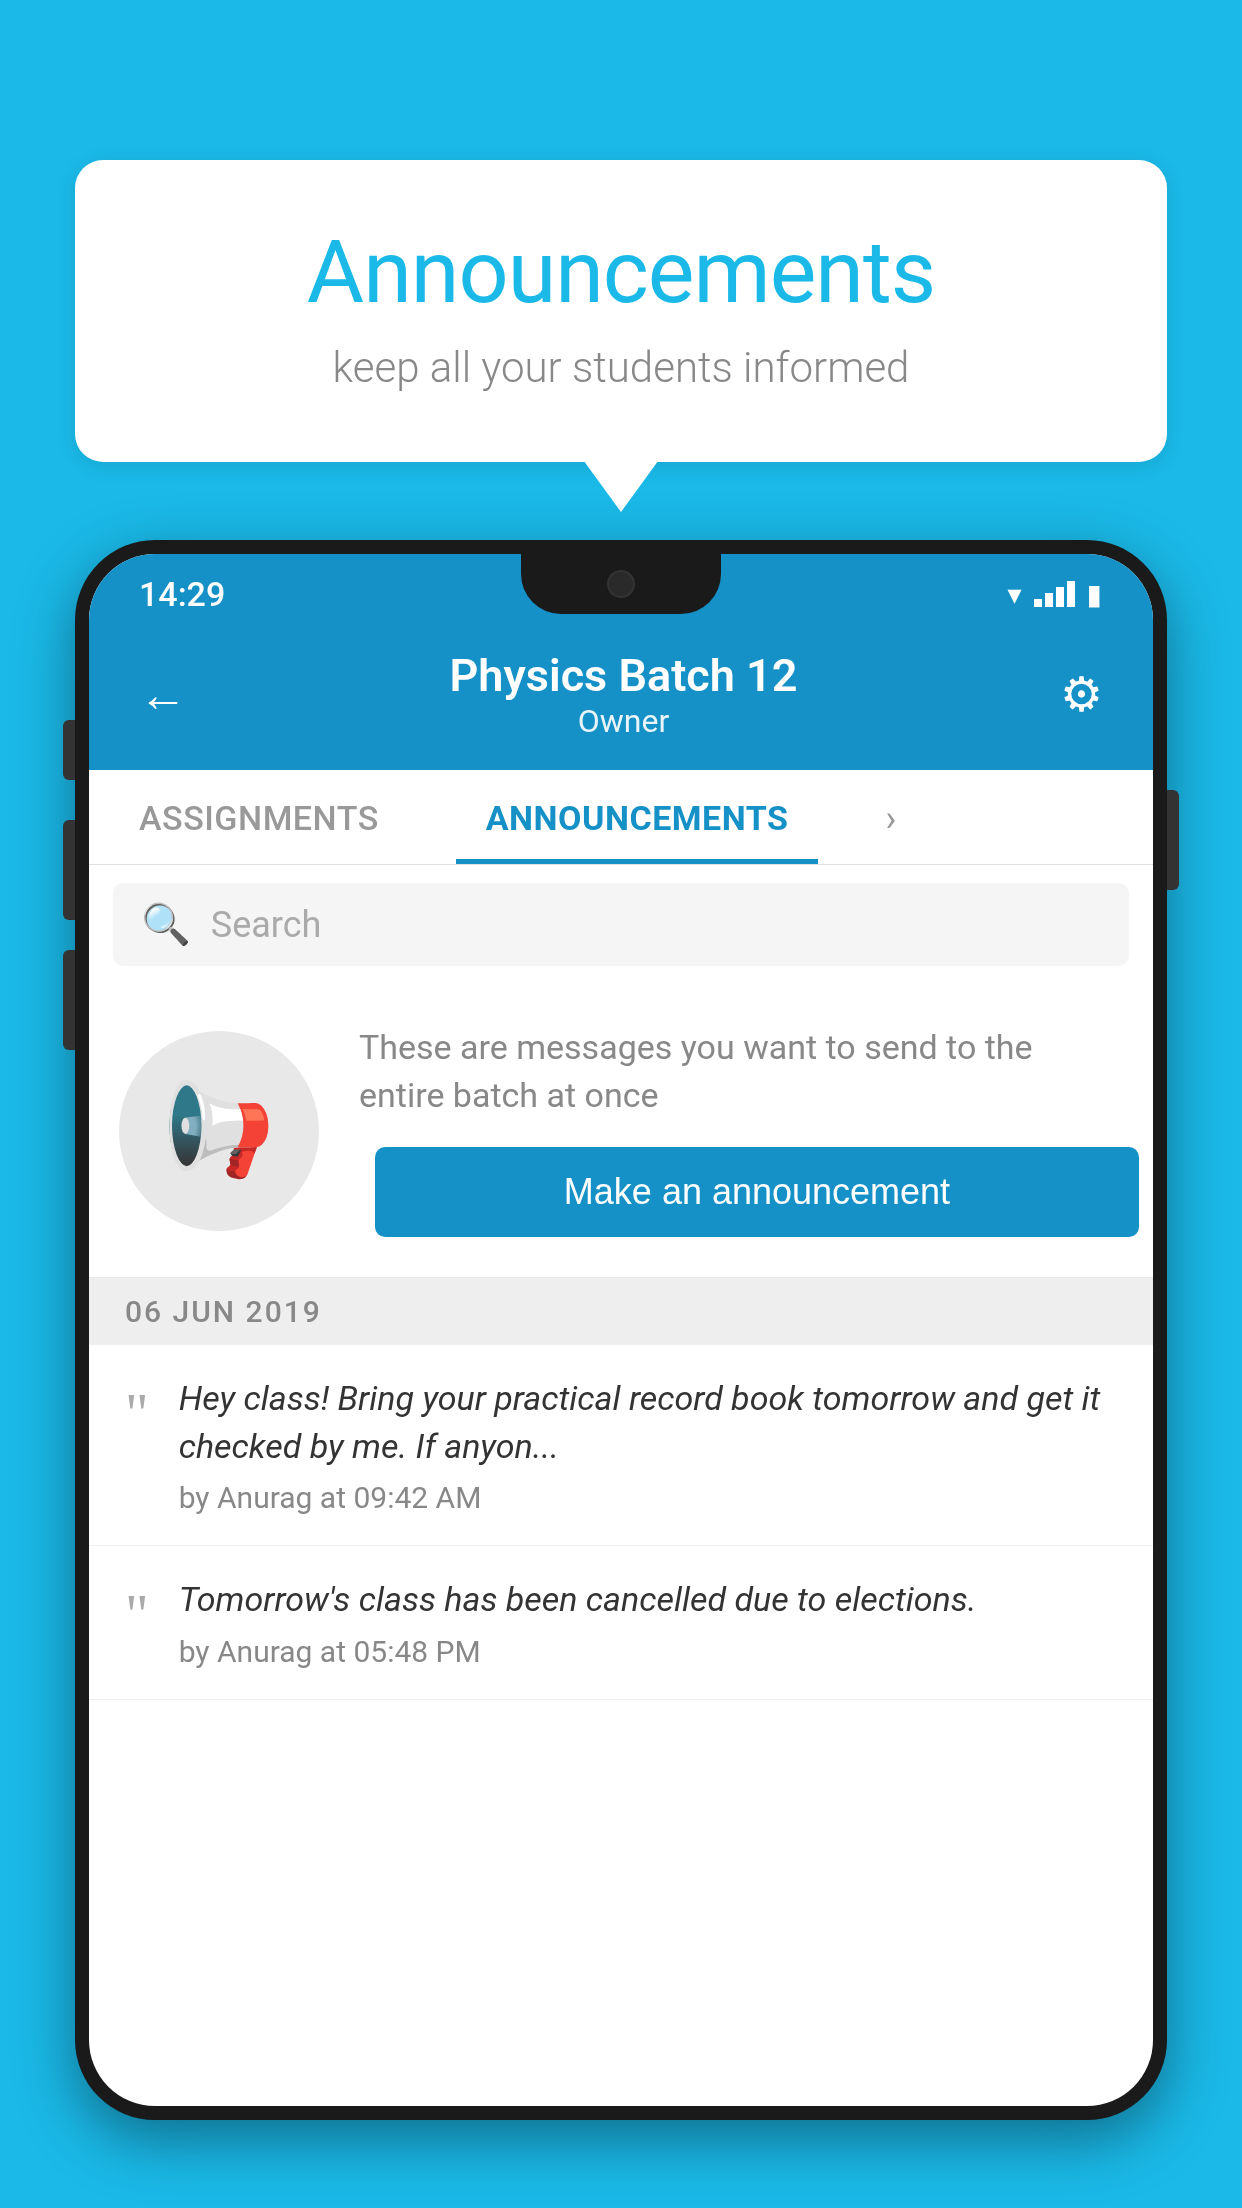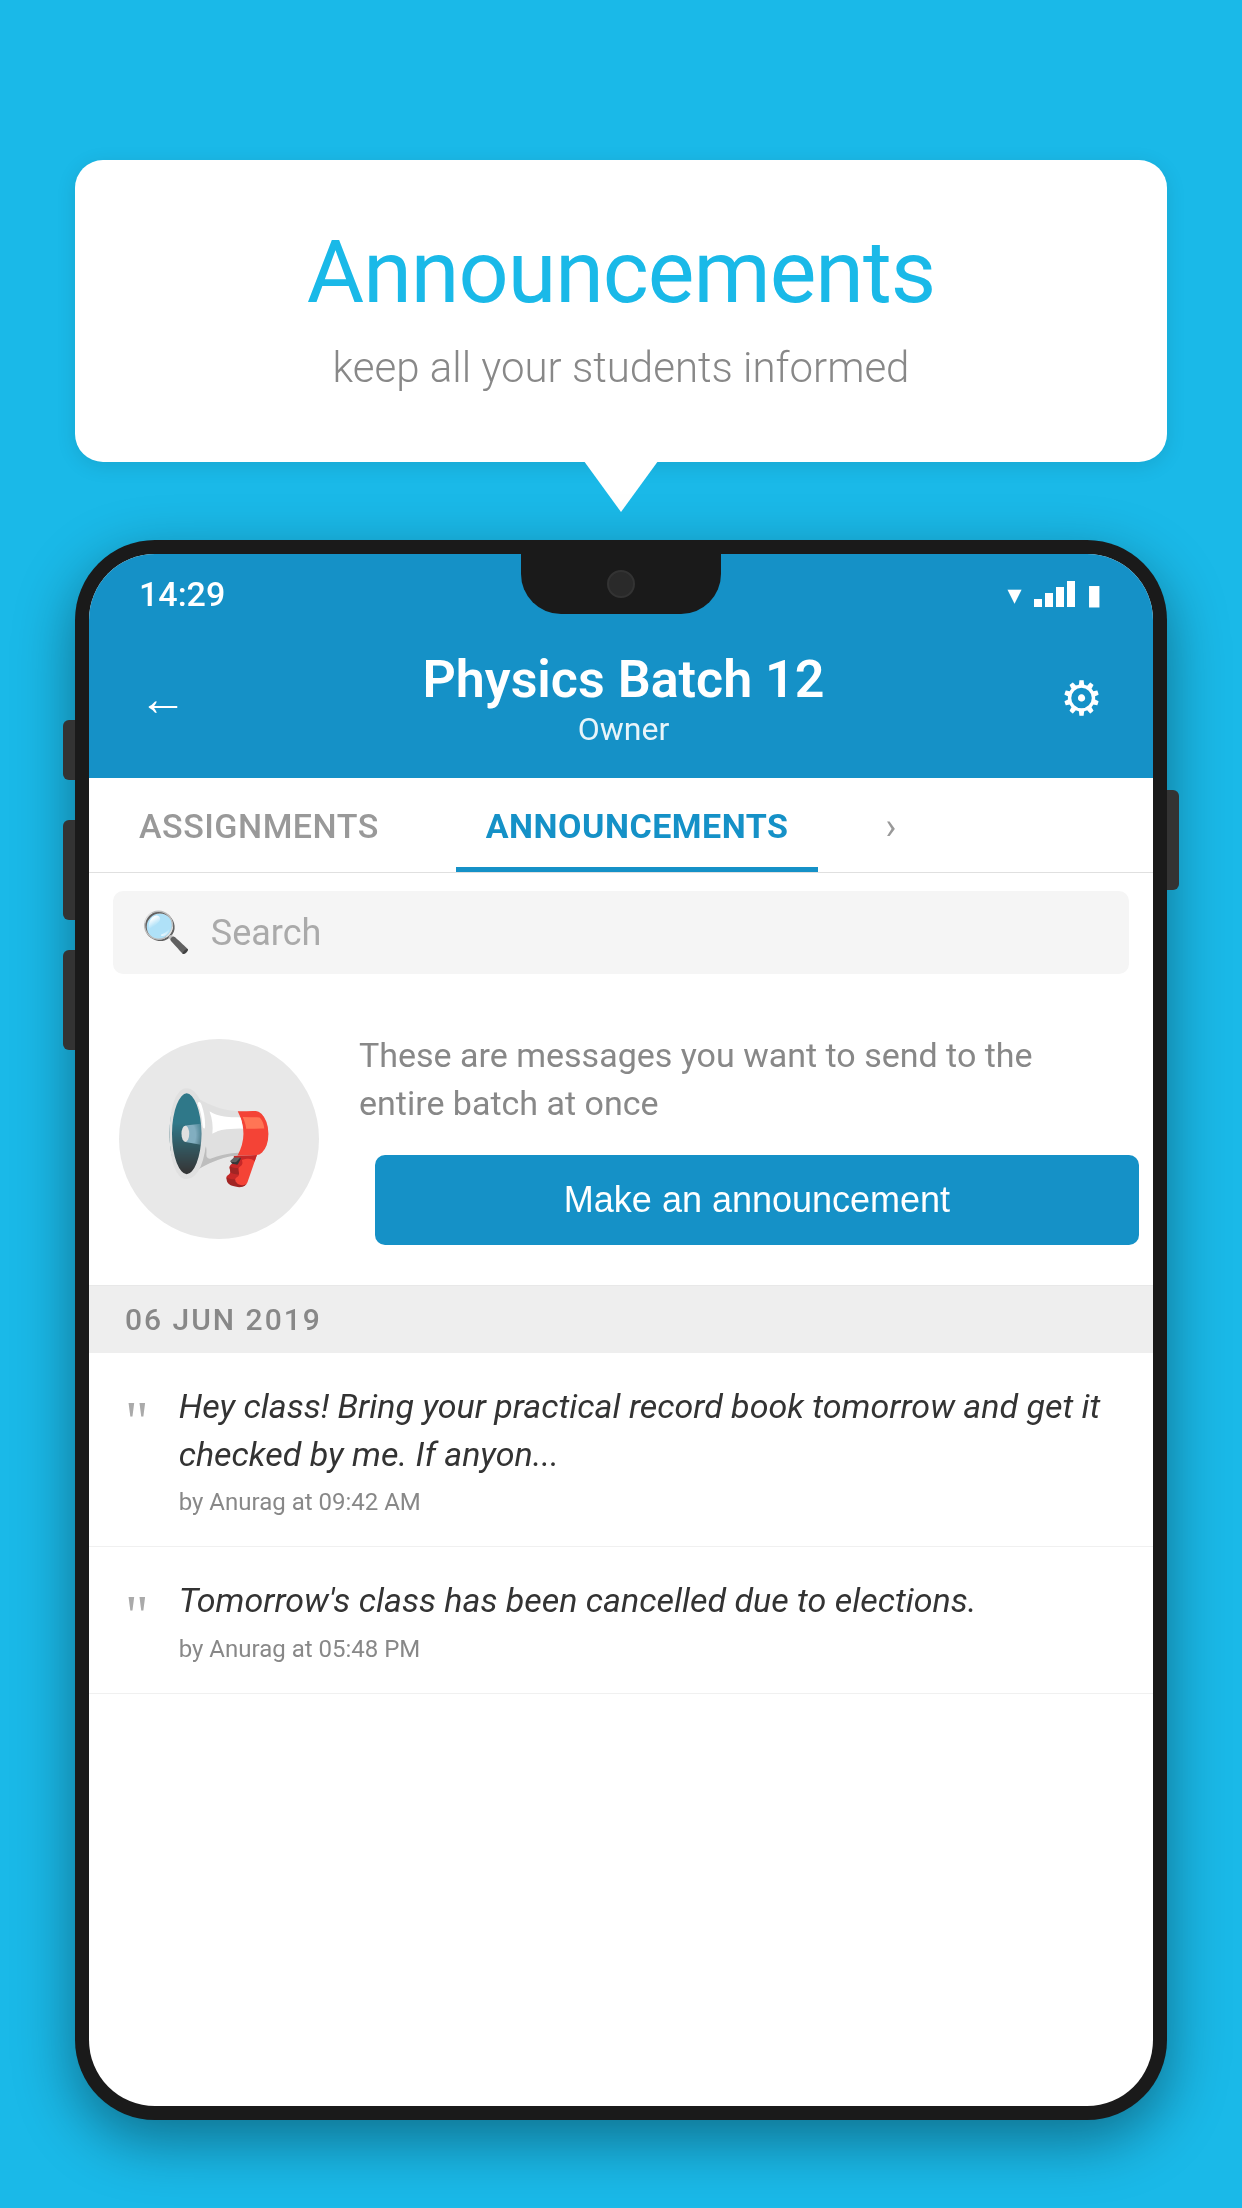--- a/index.html
+++ b/index.html
@@ -169,21 +169,21 @@
       cursor: pointer;
     }
 
     .header-title-wrap {
       text-align: center;
       flex: 1;
     }
 
     .header-batch-name {
       color: white;
-      font-size: 52px;
+      font-size: 45px;
       font-weight: 600;
     }
 
     .header-owner {
       color: white;
       font-size: 32px;
       font-weight: 400;
       opacity: 0.9;
     }
 
@@ -343,21 +343,21 @@
 
     .announcement-text {
       font-size: 34px;
       color: #333;
       font-style: italic;
       line-height: 1.4;
       margin-bottom: 10px;
     }
 
     .announcement-author {
-      font-size: 24px;
+      font-size: 30px;
       color: #888;
     }
 
     
     .phone-side-btn-right {
       position: absolute;
       right: -12px;
       top: 250px;
       width: 12px;
       height: 100px;

